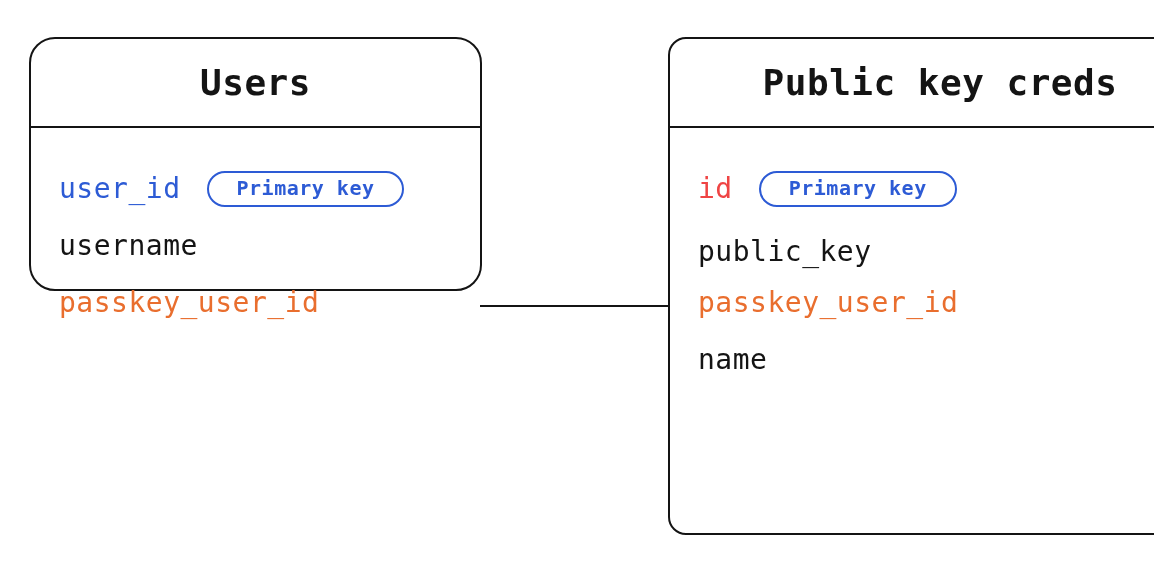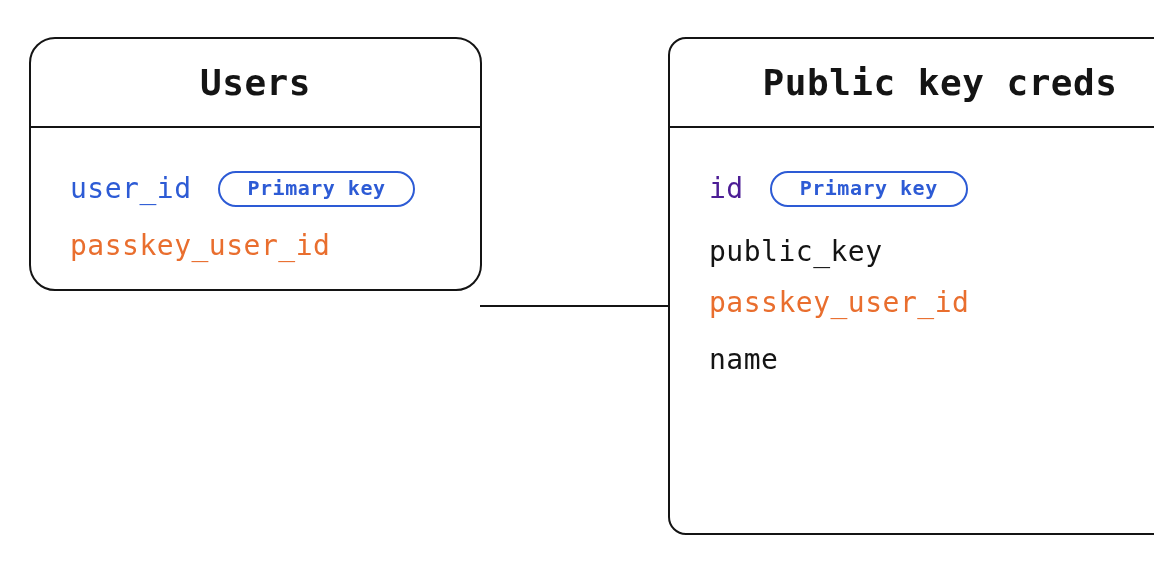--- a/index.html
+++ b/index.html
@@ -47,21 +47,21 @@
     margin: 0;
     font-size: 36px;
     font-weight: bold;
     color: var(--ink);
     letter-spacing: 0.5px;
     white-space: nowrap;
   }
   .fields {
     list-style: none;
     margin: 32px 0 0 0;
-    padding: 0 0 0 39px;
+    padding: 0 0 0 28px;
   }
   .field-row {
     height: 57px;
     display: flex;
     align-items: center;
     white-space: nowrap;
   }
   .field-name {
     font-size: 28px;
     letter-spacing: 0.5px;
@@ -95,32 +95,35 @@
   <section class="table-box box-users">
     <header class="table-header">
       <h2 class="table-title">Users</h2>
     </header>
     <ul class="fields">
         <li class="field-row">
           <span class="field-name" style="color: rgb(45, 91, 213);">user_id</span>
           <span class="badge">Primary key</span>
         </li>
         <li class="field-row">
+          <span class="field-name" style="color: rgb(20, 20, 20);">username</span>
+        </li>
+        <li class="field-row">
           <span class="field-name" style="color: rgb(233, 110, 46);">passkey_user_id</span>
         </li>
       </ul>
   </section>
 
   <section class="table-box box-creds">
     <header class="table-header">
       <h2 class="table-title">Public key creds</h2>
     </header>
     <ul class="fields">
         <li class="field-row">
-          <span class="field-name" style="color: #4c1d95;">id</span>
+          <span class="field-name" style="color: #ef4444;">id</span>
           <span class="badge">Primary key</span>
         </li>
         <li class="field-row">
           <span class="field-name" style="color: rgb(20, 20, 20); margin-top: 12px;">public_key</span>
         </li>
         <li class="field-row">
           <span class="field-name" style="color: rgb(233, 110, 46);">passkey_user_id</span>
         </li>
         <li class="field-row">
           <span class="field-name" style="color: rgb(20, 20, 20);">name</span>

